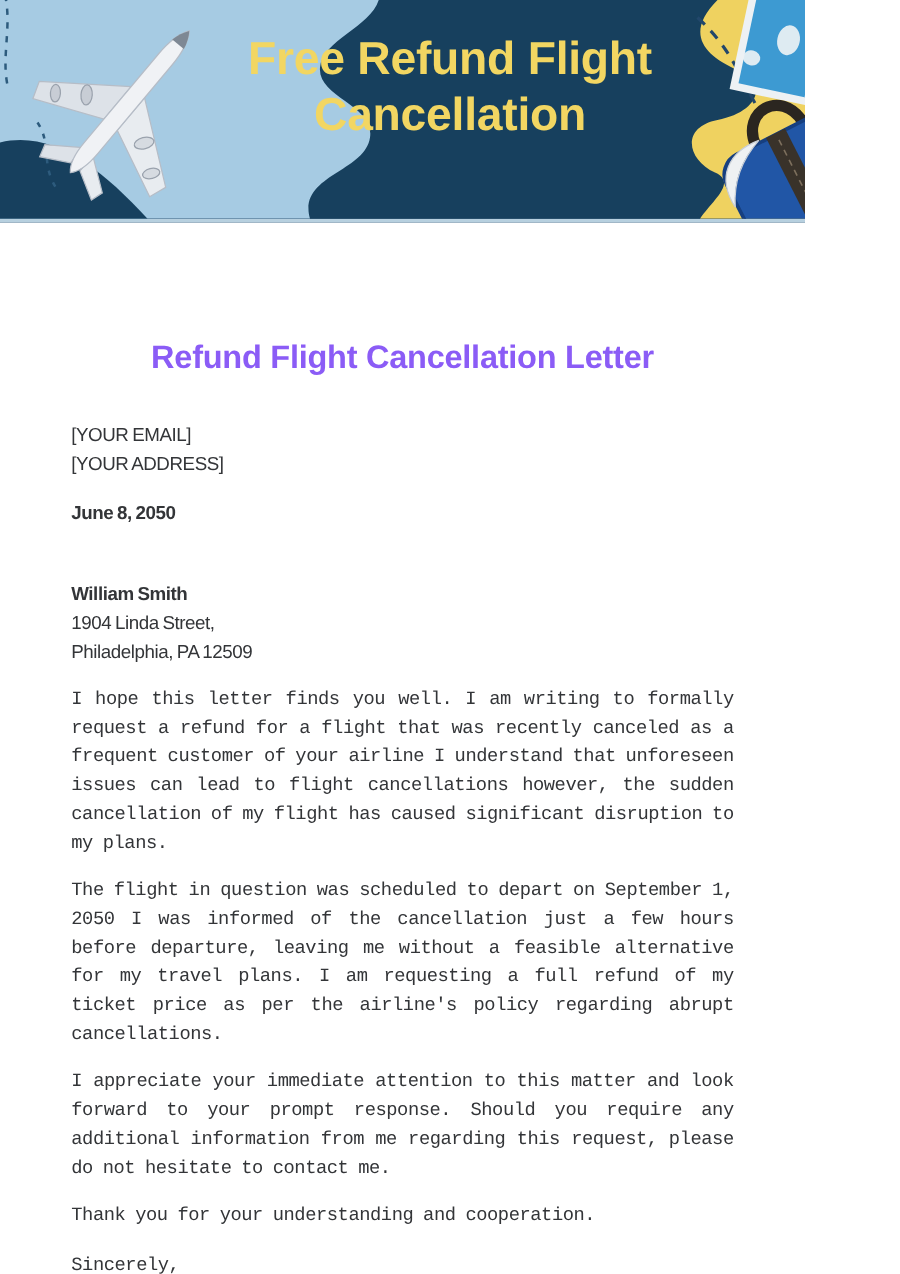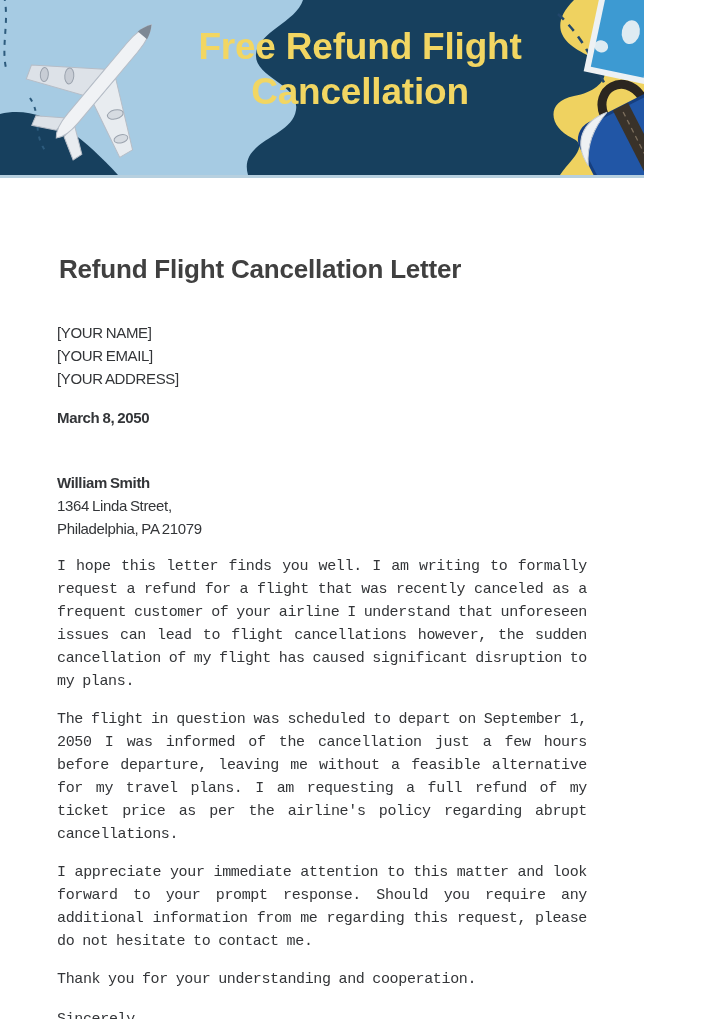--- a/index.html
+++ b/index.html
@@ -8,21 +8,21 @@
 
   
   .banner{position:relative;width:720px;height:178px;background:#17405e;border-bottom:3px solid #b7d0df;box-sizing:border-box;overflow:hidden;}
   .banner svg{position:absolute;left:0;top:0;display:block;}
   .banner-text{position:relative;z-index:2;text-align:center;padding-top:24px;}
   .banner-title{margin:0 auto;max-width:420px;font-size:37px;line-height:45px;font-weight:700;color:#f2d662;letter-spacing:-0.2px;}
   .banner-subtitle{margin-top:9px;font-size:20px;line-height:24px;font-weight:400;color:#d5cc98;}
 
   
   .letter{padding:74px 57px 0;display:flow-root;}
-  .letter-title{margin:2px;font-size:26px;line-height:30px;font-weight:700;color:#404040;letter-spacing:-0.2px;}
+  .letter-title{margin:18px;text-align:center;font-size:26px;line-height:30px;font-weight:700;color:#8b5cf6;letter-spacing:-0.2px;}
   .line,.para{font-size:15px;line-height:23px;color:#333538;letter-spacing:-0.35px;word-spacing:-0.8px;}
   .sender{margin-top:37px;}
   .date{margin-top:16px;font-weight:700;}
   .recipient{margin-top:42px;}
   .bold{font-weight:700;}
   .salutation{margin-top:24px;font-weight:700;}
   .para{margin:15px 0 0;text-align:justify;font-family:Liberation Mono, monospace;}
   .thanks{text-align:left;}
   .closing{margin-top:17px;text-align:left;}
 </style>
@@ -93,31 +93,30 @@
 
     <div class="banner-text">
       <div class="banner-title">Free Refund Flight Cancellation</div>
     </div>
   </header>
 
   <main class="letter">
     <h1 class="letter-title">Refund Flight Cancellation Letter</h1>
 
     <div class="sender">
-      <div class="line">[YOUR NAME]</div>
       <div class="line">[YOUR EMAIL]</div>
       <div class="line">[YOUR ADDRESS]</div>
     </div>
 
-    <div class="line date">March 8, 2050</div>
+    <div class="line date">June 8, 2050</div>
 
     <div class="recipient">
       <div class="line bold">William Smith</div>
-      <div class="line">1364 Linda Street,</div>
-      <div class="line">Philadelphia, PA 21079</div>
+      <div class="line">1904 Linda Street,</div>
+      <div class="line">Philadelphia, PA 12509</div>
     </div>
 
 
     <p class="para">I hope this letter finds you well. I am writing to formally request a refund for a flight that was recently canceled as a frequent customer of your airline I understand that unforeseen issues can lead to flight cancellations however, the sudden cancellation of my flight has caused significant disruption to my plans.</p>
     <p class="para">The flight in question was scheduled to depart on September 1, 2050 I was informed of the cancellation just a few hours before departure, leaving me without a feasible alternative for my travel plans. I am requesting a full refund of my ticket price as per the airline's policy regarding abrupt cancellations.</p>
     <p class="para">I appreciate your immediate attention to this matter and look forward to your prompt response. Should you require any additional information from me regarding this request, please do not hesitate to contact me.</p>
 
     <p class="para thanks">Thank you for your understanding and cooperation.</p>
     <p class="para closing">Sincerely,</p>
   </main>

